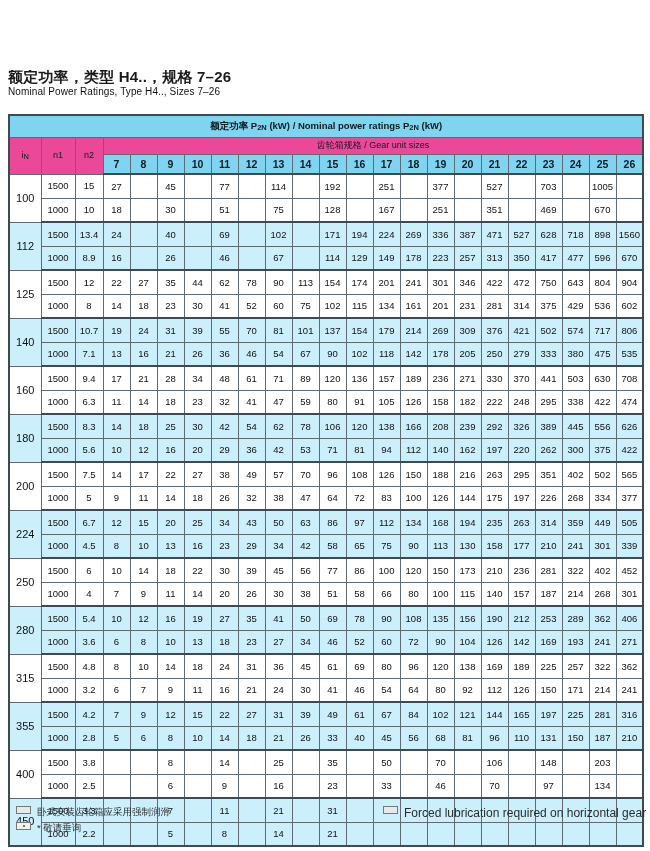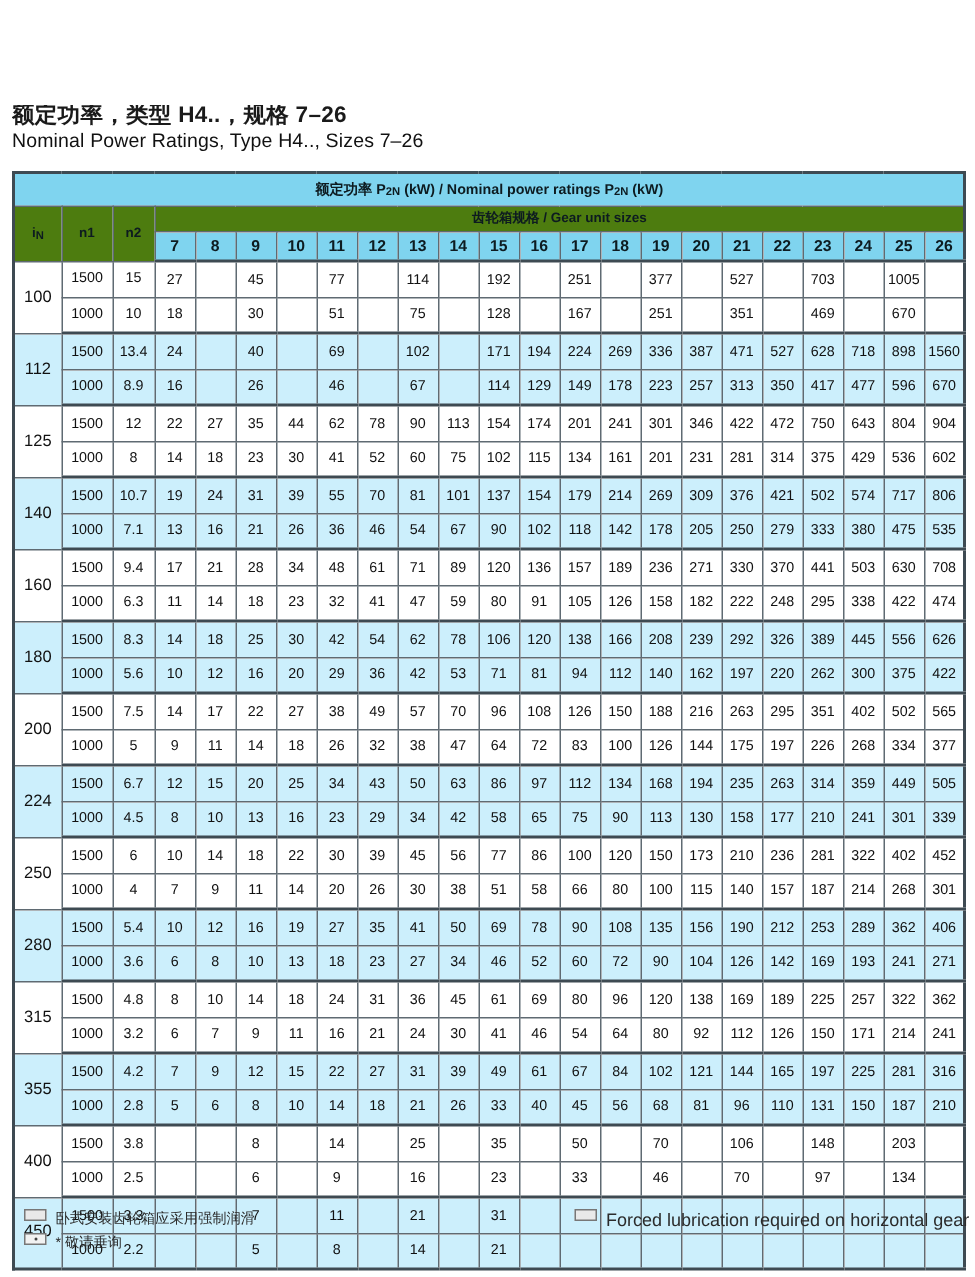--- a/index.html
+++ b/index.html
@@ -28,21 +28,21 @@
     font-weight: 700;
     color: #1a1a1a;
     letter-spacing: 0.2px;
     height: 14px;
     line-height: 14px;
     overflow: hidden;
     
     margin-bottom: 2px;
   }
   .title-en {
-    font-size: 13px;
+    font-size: 10px;
     font-weight: 400;
     color: #111;
     letter-spacing: 0.1px;
     white-space: nowrap;
   }
 
   
   .table-wrap {
     position: absolute;
     left: 8px;
@@ -69,24 +69,24 @@
 
   
   tr.hdr-top th {
     background: #7fd4ef;
     height: 22px;
     font-size: 9.5px;
     font-weight: 700;
     color: #0d1b20;
   }
   tr.hdr-mid th {
-    background: #4d7c0f;
+    background: #ec4899;
     height: 17px;
     font-size: 9px;
-    font-weight: 700;
+    font-weight: 400;
     color: #0d1b20;
   }
   tr.hdr-cols th {
     background: #7fd4ef;
     height: 20px;
     font-size: 10.5px;
     font-weight: 700;
     color: #0d1b20;
   }
   th.corner-in, th.corner-n1, th.corner-n2 {

